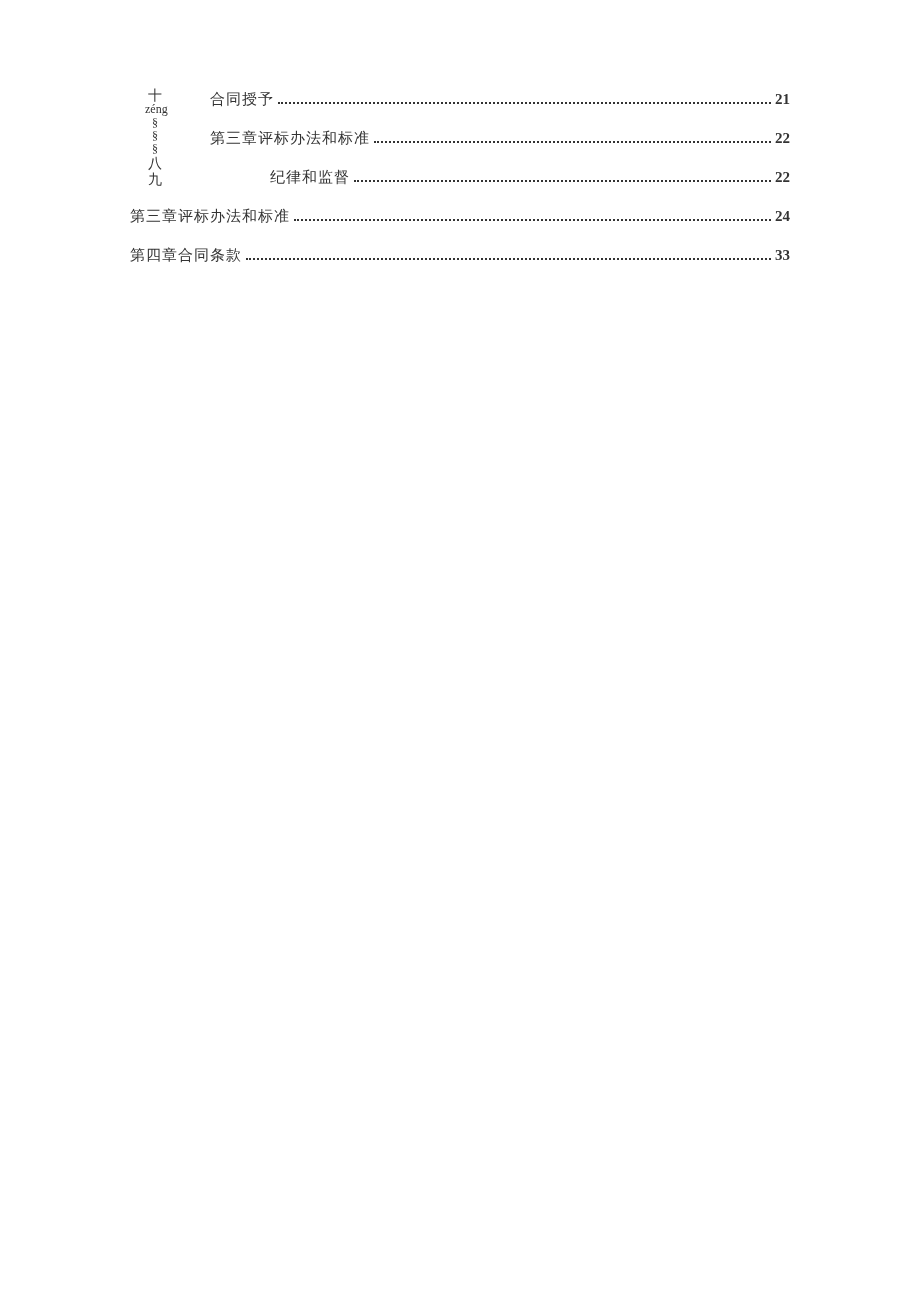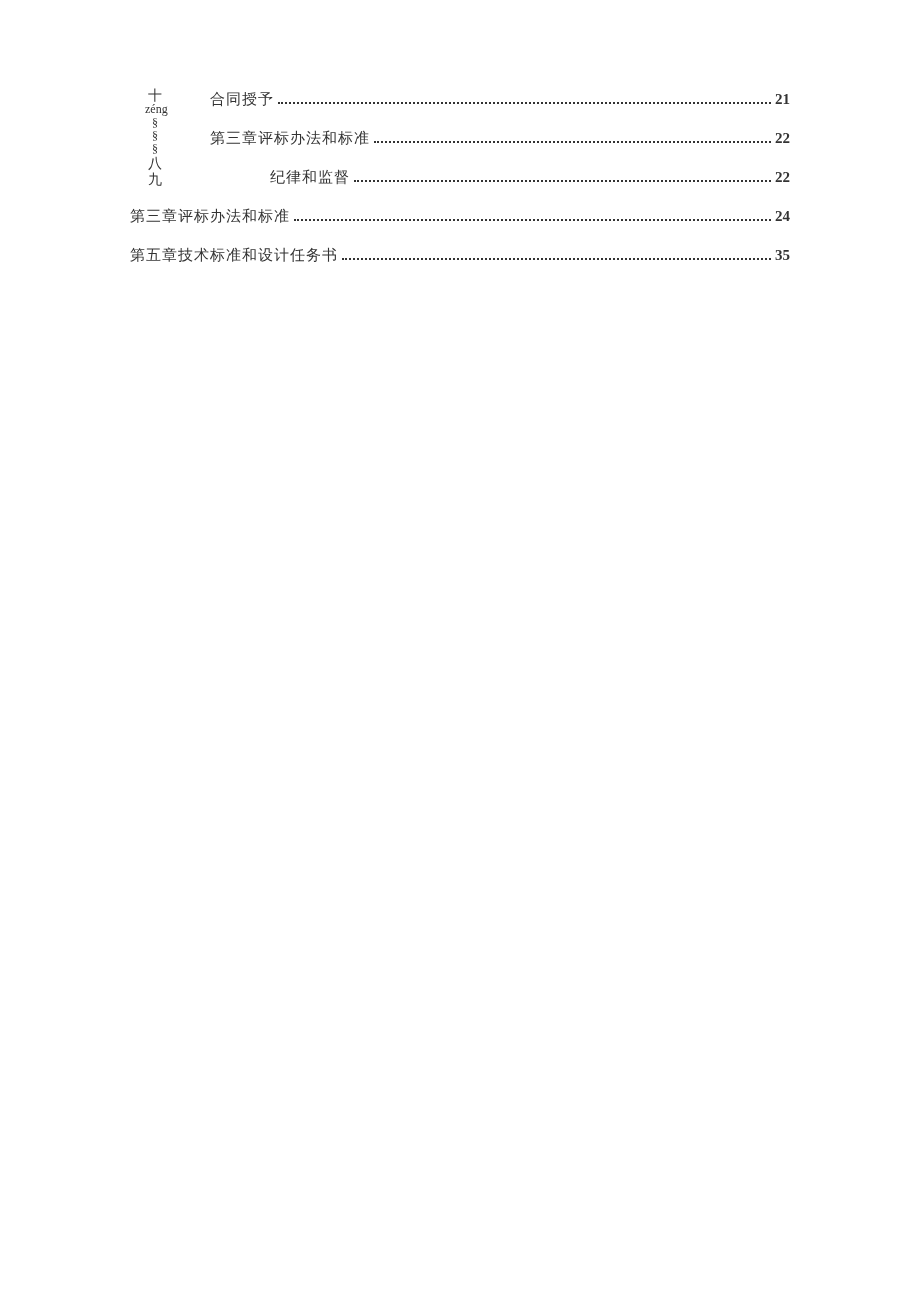--- a/index.html
+++ b/index.html
@@ -110,20 +110,20 @@
       </div>
     </div>
 
     <div class="chapter-block">
       <div class="toc-row chapter">
         <span class="toc-title">第三章评标办法和标准</span>
         <span class="toc-dots"></span>
         <span class="toc-page">24</span>
       </div>
       <div class="toc-row chapter">
-        <span class="toc-title">第五章技术标准和设计任务书</span>
+        <span class="toc-title">第四章合同条款</span>
         <span class="toc-dots"></span>
-        <span class="toc-page">35</span>
+        <span class="toc-page">33</span>
       </div>
     </div>
 
   </div>
 </div>
 
 </body></html>

